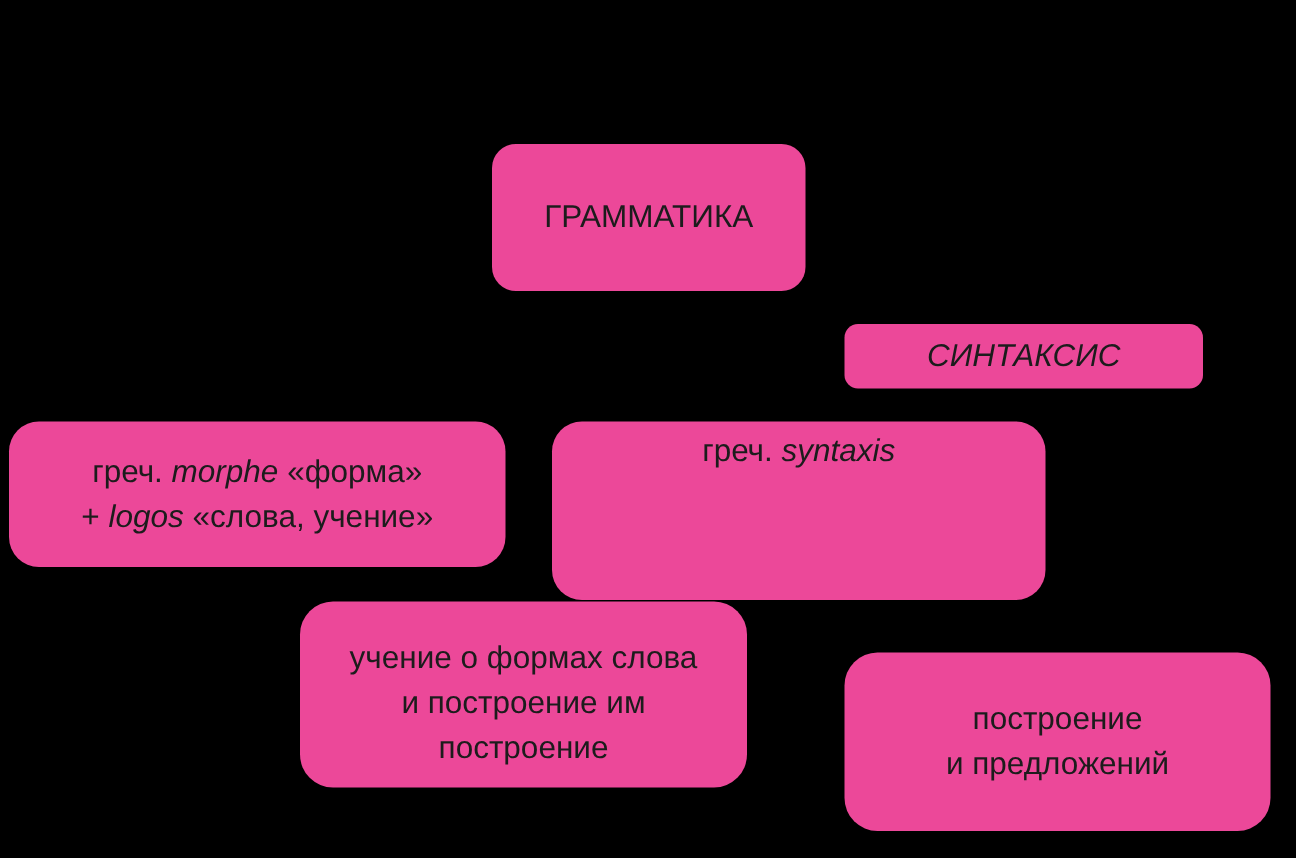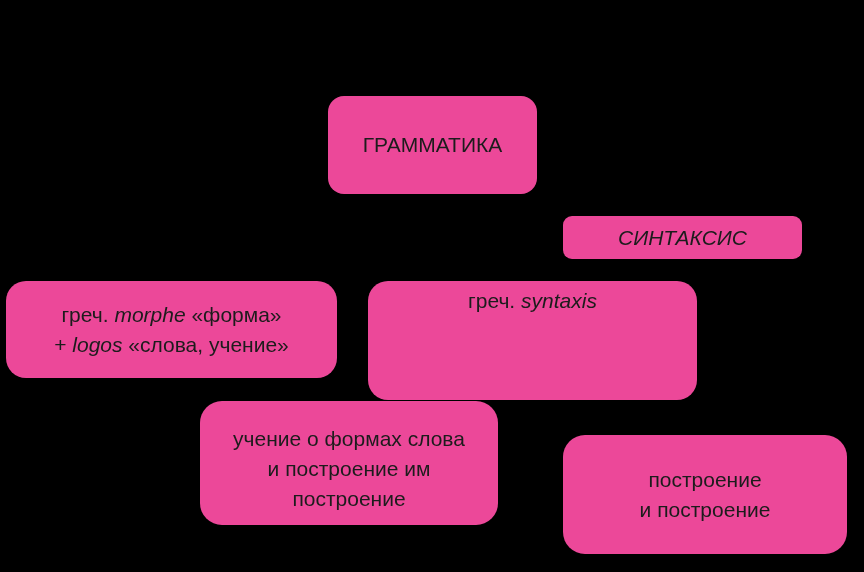--- a/index.html
+++ b/index.html
@@ -91,16 +91,16 @@
   </div>
 
   <div class="node morph-def v-top">
     <span class="line">учение о формах слова</span>
     <span class="line">и построение им</span>
     <span class="line">построение</span>
   </div>
 
   <div class="node syn-def v-center">
     <span class="line">построение</span>
-    <span class="line">и построение</span>
+    <span class="line">и предложений</span>
   </div>
 
 </div>
 
 </body></html>

